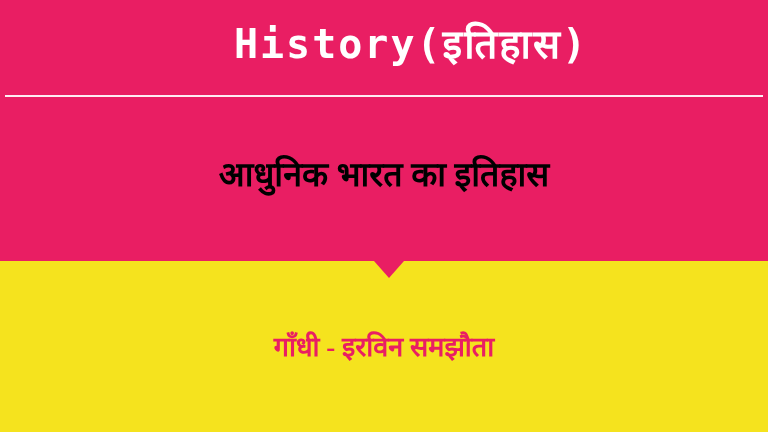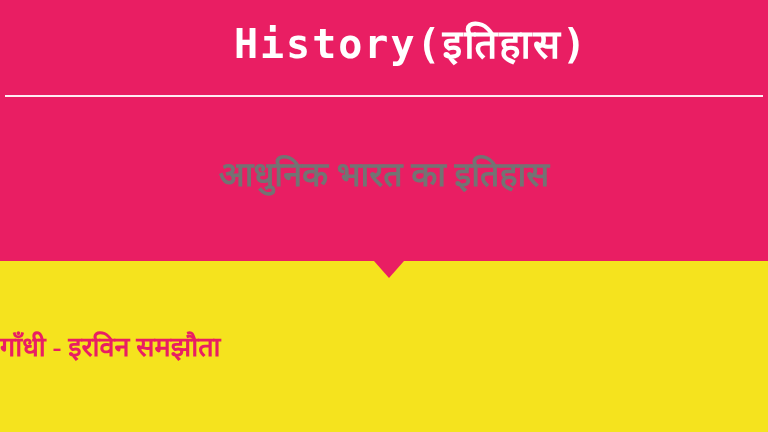--- a/index.html
+++ b/index.html
@@ -60,21 +60,21 @@
     opacity: 0.92;
   }
 
   
   .subtitle {
     position: absolute;
     left: 0;
     top: 152px;
     width: 768px;
     text-align: center;
-    color: #737373;
+    color: #000000;
     font-family: "Liberation Serif", "DejaVu Serif", serif;
     font-weight: bold;
     font-size: 34px;
     line-height: 46px;
     white-space: nowrap;
   }
 
   
   .pointer {
     position: absolute;
@@ -97,21 +97,21 @@
     background: #F5E31E;
     z-index: -1;
   }
 
   
   .topic {
     position: absolute;
     left: 0;
     top: 328px;
     width: 768px;
-    text-align: left;
+    text-align: center;
     color: #E91E63;
     font-family: "Liberation Serif", "DejaVu Serif", serif;
     font-weight: bold;
     font-size: 27px;
     line-height: 38px;
     white-space: nowrap;
   }
 </style>
 </head>
 <body>

